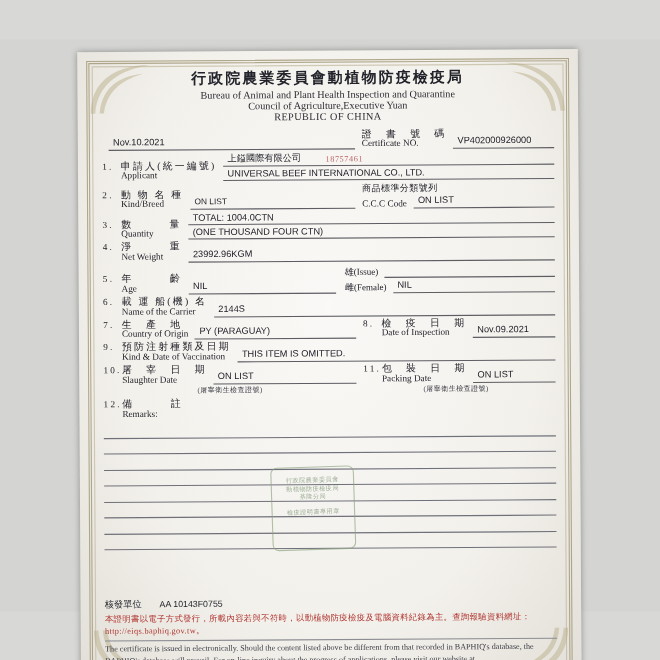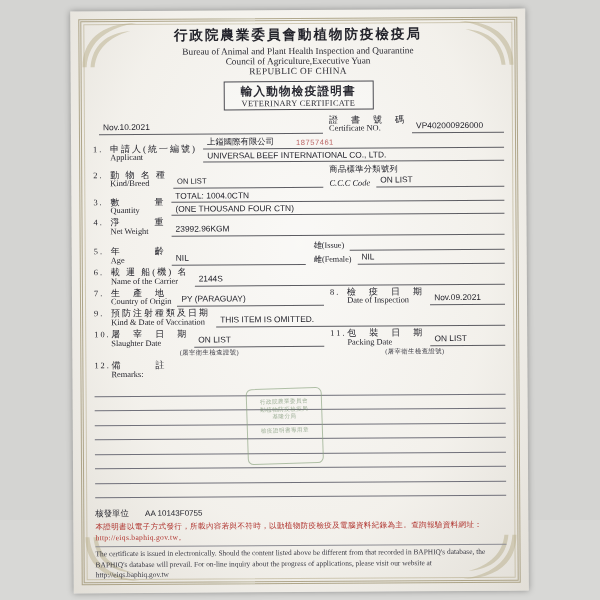--- a/index.html
+++ b/index.html
@@ -11,20 +11,21 @@
     width: 600px;
     height: 600px;
     overflow: hidden;
     font-family: "Liberation Serif", serif;
   }
   .page {
     position: relative;
     width: 600px;
     height: 520px;
     background: #d4d4d2;
+    margin-top: 36px;
   }
   
   .sheet {
     position: absolute;
     left: 72px;
     top: 10px;
     width: 455px;
     height: 582px;
     background: #f3f1ec;
     box-shadow: 0 0 6px rgba(0,0,0,0.35);
@@ -163,21 +164,21 @@
   }
   .field.noline { border-bottom: none; }
   .val {
     font-family: "Liberation Sans", sans-serif;
     font-size: 8.4px;
     color: #1b1b24;
   }
   .val.small { font-size: 7.6px; }
   .stamp-red {
     color: #b0494a;
-    font-family: Liberation Sans, sans-serif;
+    font-family: Liberation Serif, serif;
     font-size: 7.6px;
     letter-spacing: 0.5px;
     opacity: 0.85;
   }
   
   .row2 { display: flex; align-items: flex-end; margin-bottom: 2px; min-height: 14px; }
   .half { display: flex; align-items: flex-end; flex: 1 1 0; }
   .half.left { flex: 0 0 56%; }
   .half.right { flex: 1 1 auto; padding-left: 6px; }
   .sub {
@@ -279,24 +280,20 @@
         </svg>
     </div>
 
     <div class="content">
 
       <div class="hdr">
         <div class="hdr-cn">行政院農業委員會動植物防疫檢疫局</div>
         <div class="hdr-en1">Bureau of Animal and Plant Health Inspection and Quarantine</div>
         <div class="hdr-en2">Council of Agriculture,Executive Yuan</div>
         <div class="hdr-en3">REPUBLIC OF CHINA</div>
-        <div class="title-box">
-          <div class="title-cn">輸入動物檢疫證明書</div>
-          <div class="title-en">VETERINARY CERTIFICATE</div>
-        </div>
       </div>
 
       <div class="form">
 
         <div class="row2">
           <div class="half left">
             <div class="field">
               <span class="val">Nov.10.2021</span>
             </div>
           </div>
@@ -333,21 +330,21 @@
               <span class="cn"><span class="num">2.</span><span>動 物 名 種</span></span>
               <span class="en"><span class="num">&nbsp;</span><span>Kind/Breed</span></span>
             </div>
             <div class="field">
               <span class="val small">ON LIST</span>
             </div>
           </div>
           <div class="half right" style="flex-direction:column; align-items:stretch;">
             <div class="sub" style="text-align:left; font-size:8.2px; color:#22222a;">商品標準分類號列</div>
             <div style="display:flex; align-items:flex-end;">
-              <span class="en" style="font-size:8.4px; white-space:nowrap;font-style:italic;">C.C.C Code</span>
+              <span class="en" style="font-size:8.4px; white-space:nowrap;">C.C.C Code</span>
               <div class="field">
                 <span class="val">ON LIST</span>
               </div>
             </div>
           </div>
         </div>
 
         <div class="row">
           <div class="lbl">
             <span class="cn"><span class="num">3.</span><span>數　　　量</span></span>

